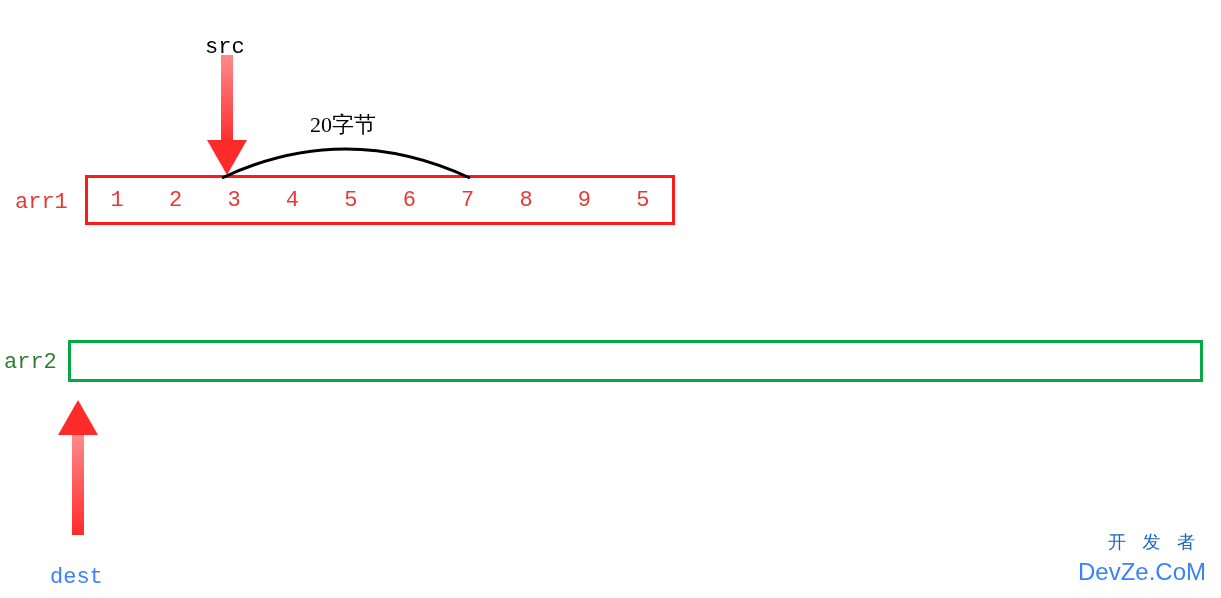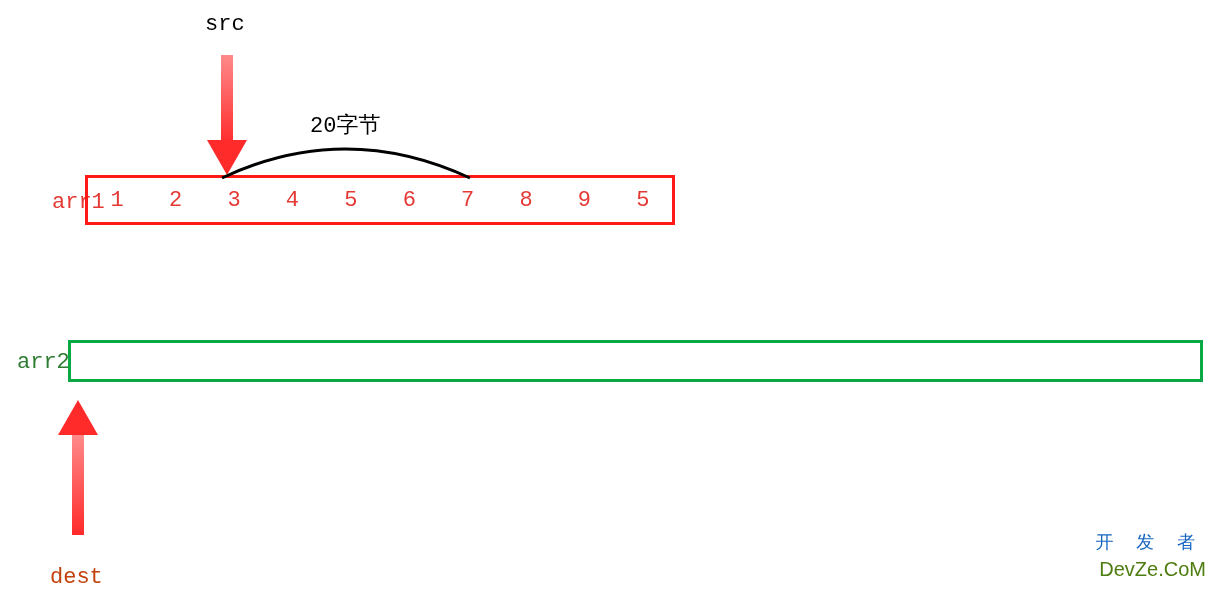--- a/index.html
+++ b/index.html
@@ -8,29 +8,28 @@
     padding: 0;
     width: 1221px;
     height: 598px;
     position: relative;
     font-family: "Microsoft YaHei", "SimSun", serif;
     background: #fff;
   }
   .label {
     position: absolute;
     font-size: 22px;
-    font-family: Liberation Mono, monospace;
   }
   .src-label { color: #000; font-family: "Courier New", monospace; }
   .bytes-label { color: #000; }
-  .arr1-label { color: #e53935; font-family: "Courier New", monospace; margin-left: 37px; }
+  .arr1-label { color: #e53935; font-family: "Courier New", monospace; }
   .arr2-label { color: #2e7d32; font-family: "Courier New", monospace; }
-  .dest-label { color: #c2410c; font-family: "Courier New", monospace; }
+  .dest-label { color: #3b82f6; font-family: "Courier New", monospace; }
   .watermark1 { color: #1565c0; font-size: 18px; letter-spacing: 6px; font-weight: 500;}
-  .watermark2 { color: #4d7c0f; font-size: 20px; font-family: Arial, sans-serif; font-weight: 500;}
+  .watermark2 { color: #3b82f6; font-size: 24px; font-family: Arial, sans-serif; font-weight: 500;}
 
   .arr1-box {
     position: absolute;
     border: 3px solid #ff1a1a;
     display: flex;
     align-items: center;
     justify-content: space-around;
     color: #e53935;
     font-size: 22px;
     font-family: "Courier New", monospace;
@@ -45,40 +44,40 @@
   svg.overlay {
     position: absolute;
     top: 0; left: 0;
     width: 1221px; height: 598px;
     pointer-events: none;
   }
 </style>
 </head>
 <body>
 
-<div class="label src-label" style="left:205px; top:12px;text-align:center;">src</div>
+<div class="label src-label" style="left:205px; top:35px;text-align:center;">src</div>
 
 <div class="label bytes-label" style="left:310px; top:110px;">20字节</div>
 
 <div class="label arr1-label" style="left:15px; top:190px;">arr1</div>
 
 <div class="arr1-box" style="left:85px; top:175px; width:590px; height:50px;">
   <span>1</span>
   <span>2</span>
   <span>3</span>
   <span>4</span>
   <span>5</span>
   <span>6</span>
   <span>7</span>
   <span>8</span>
   <span>9</span>
   <span>5</span>
 </div>
 
-<div class="label arr2-label" style="left:17px; top:350px;">arr2</div>
+<div class="label arr2-label" style="left:4px; top:350px;">arr2</div>
 
 <div class="arr2-box" style="left:68px; top:340px; width:1135px; height:42px;"></div>
 
 <div class="label dest-label" style="left:50px; top:565px;">dest</div>
 
 <div class="label watermark1" style="right:20px; top:530px;">开 发 者</div>
 <div class="label watermark2" style="right:15px; top:558px;">DevZe.CoM</div>
 
 <svg class="overlay">
   <defs>

